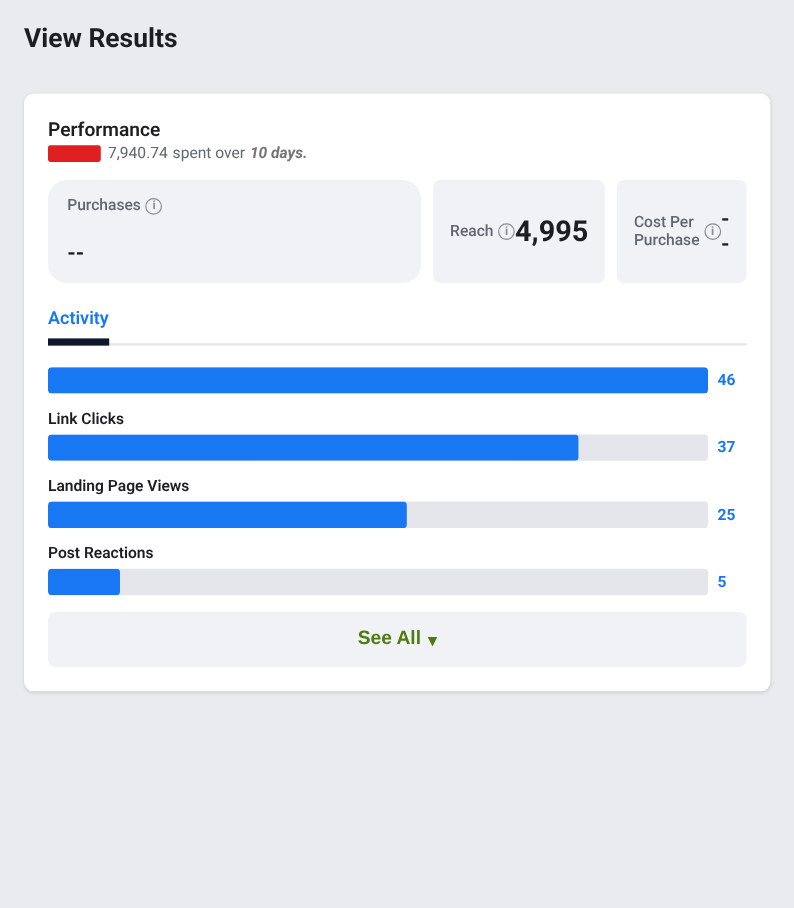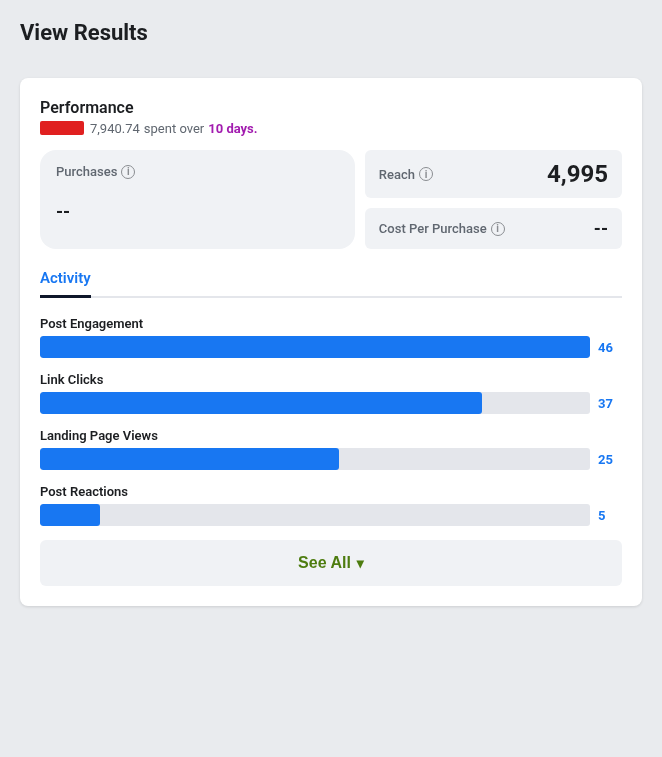--- a/index.html
+++ b/index.html
@@ -46,41 +46,42 @@
       display: inline-block;
       width: 44px;
       height: 14px;
       background: #e02020;
       border-radius: 2px;
       vertical-align: middle;
       margin-right: 2px;
     }
     .spent-bold {
       font-weight: 700;
-      color: #a21caf;
+      color: #737373;
+      font-style: italic;
     }
     .metrics-row {
       display: flex;
       gap: 10px;
       margin-bottom: 20px;
     }
     .metric-box {
       background: #f0f2f5;
       border-radius: 6px;
       padding: 14px 16px;
       flex: 1;
     }
     .metric-box-left {
       flex: 1.1;
       border-radius: 16px;
     }
     .metric-box-right {
       flex: 1;
       display: flex;
-      flex-direction: column;
+      flex-direction: row;
       gap: 10px;
     }
     .metric-label {
       font-size: 13px;
       color: #606770;
       font-weight: 500;
       display: flex;
       align-items: center;
       gap: 4px;
       margin-bottom: 22px;
@@ -127,21 +128,21 @@
     .activity-tab-row {
       display: flex;
       border-bottom: 2px solid #e4e6eb;
       margin-bottom: 18px;
     }
     .activity-tab {
       font-size: 15px;
       font-weight: 600;
       color: #1877f2;
       padding-bottom: 8px;
-      border-bottom: 3px solid #0f172a;
+      border-bottom: 6px solid #0f172a;
       margin-bottom: -2px;
       cursor: pointer;
     }
     .bar-section {
       margin-bottom: 14px;
     }
     .bar-label {
       font-size: 13px;
       font-weight: 600;
       color: #1c1e21;
@@ -235,21 +236,20 @@
         </div>
       </div>
     </div>
 
     <div class="activity-tab-row">
       <div class="activity-tab">Activity</div>
     </div>
 
     <div id="bars-container">
         <div class="bar-section">
-      <div class="bar-label">Post Engagement</div>
       <div class="bar-row">
         <div class="bar-track">
           <div class="bar-fill" style="width:100%"></div>
         </div>
         <span class="bar-count">46</span>
       </div>
     </div>
         <div class="bar-section">
       <div class="bar-label">Link Clicks</div>
       <div class="bar-row">

